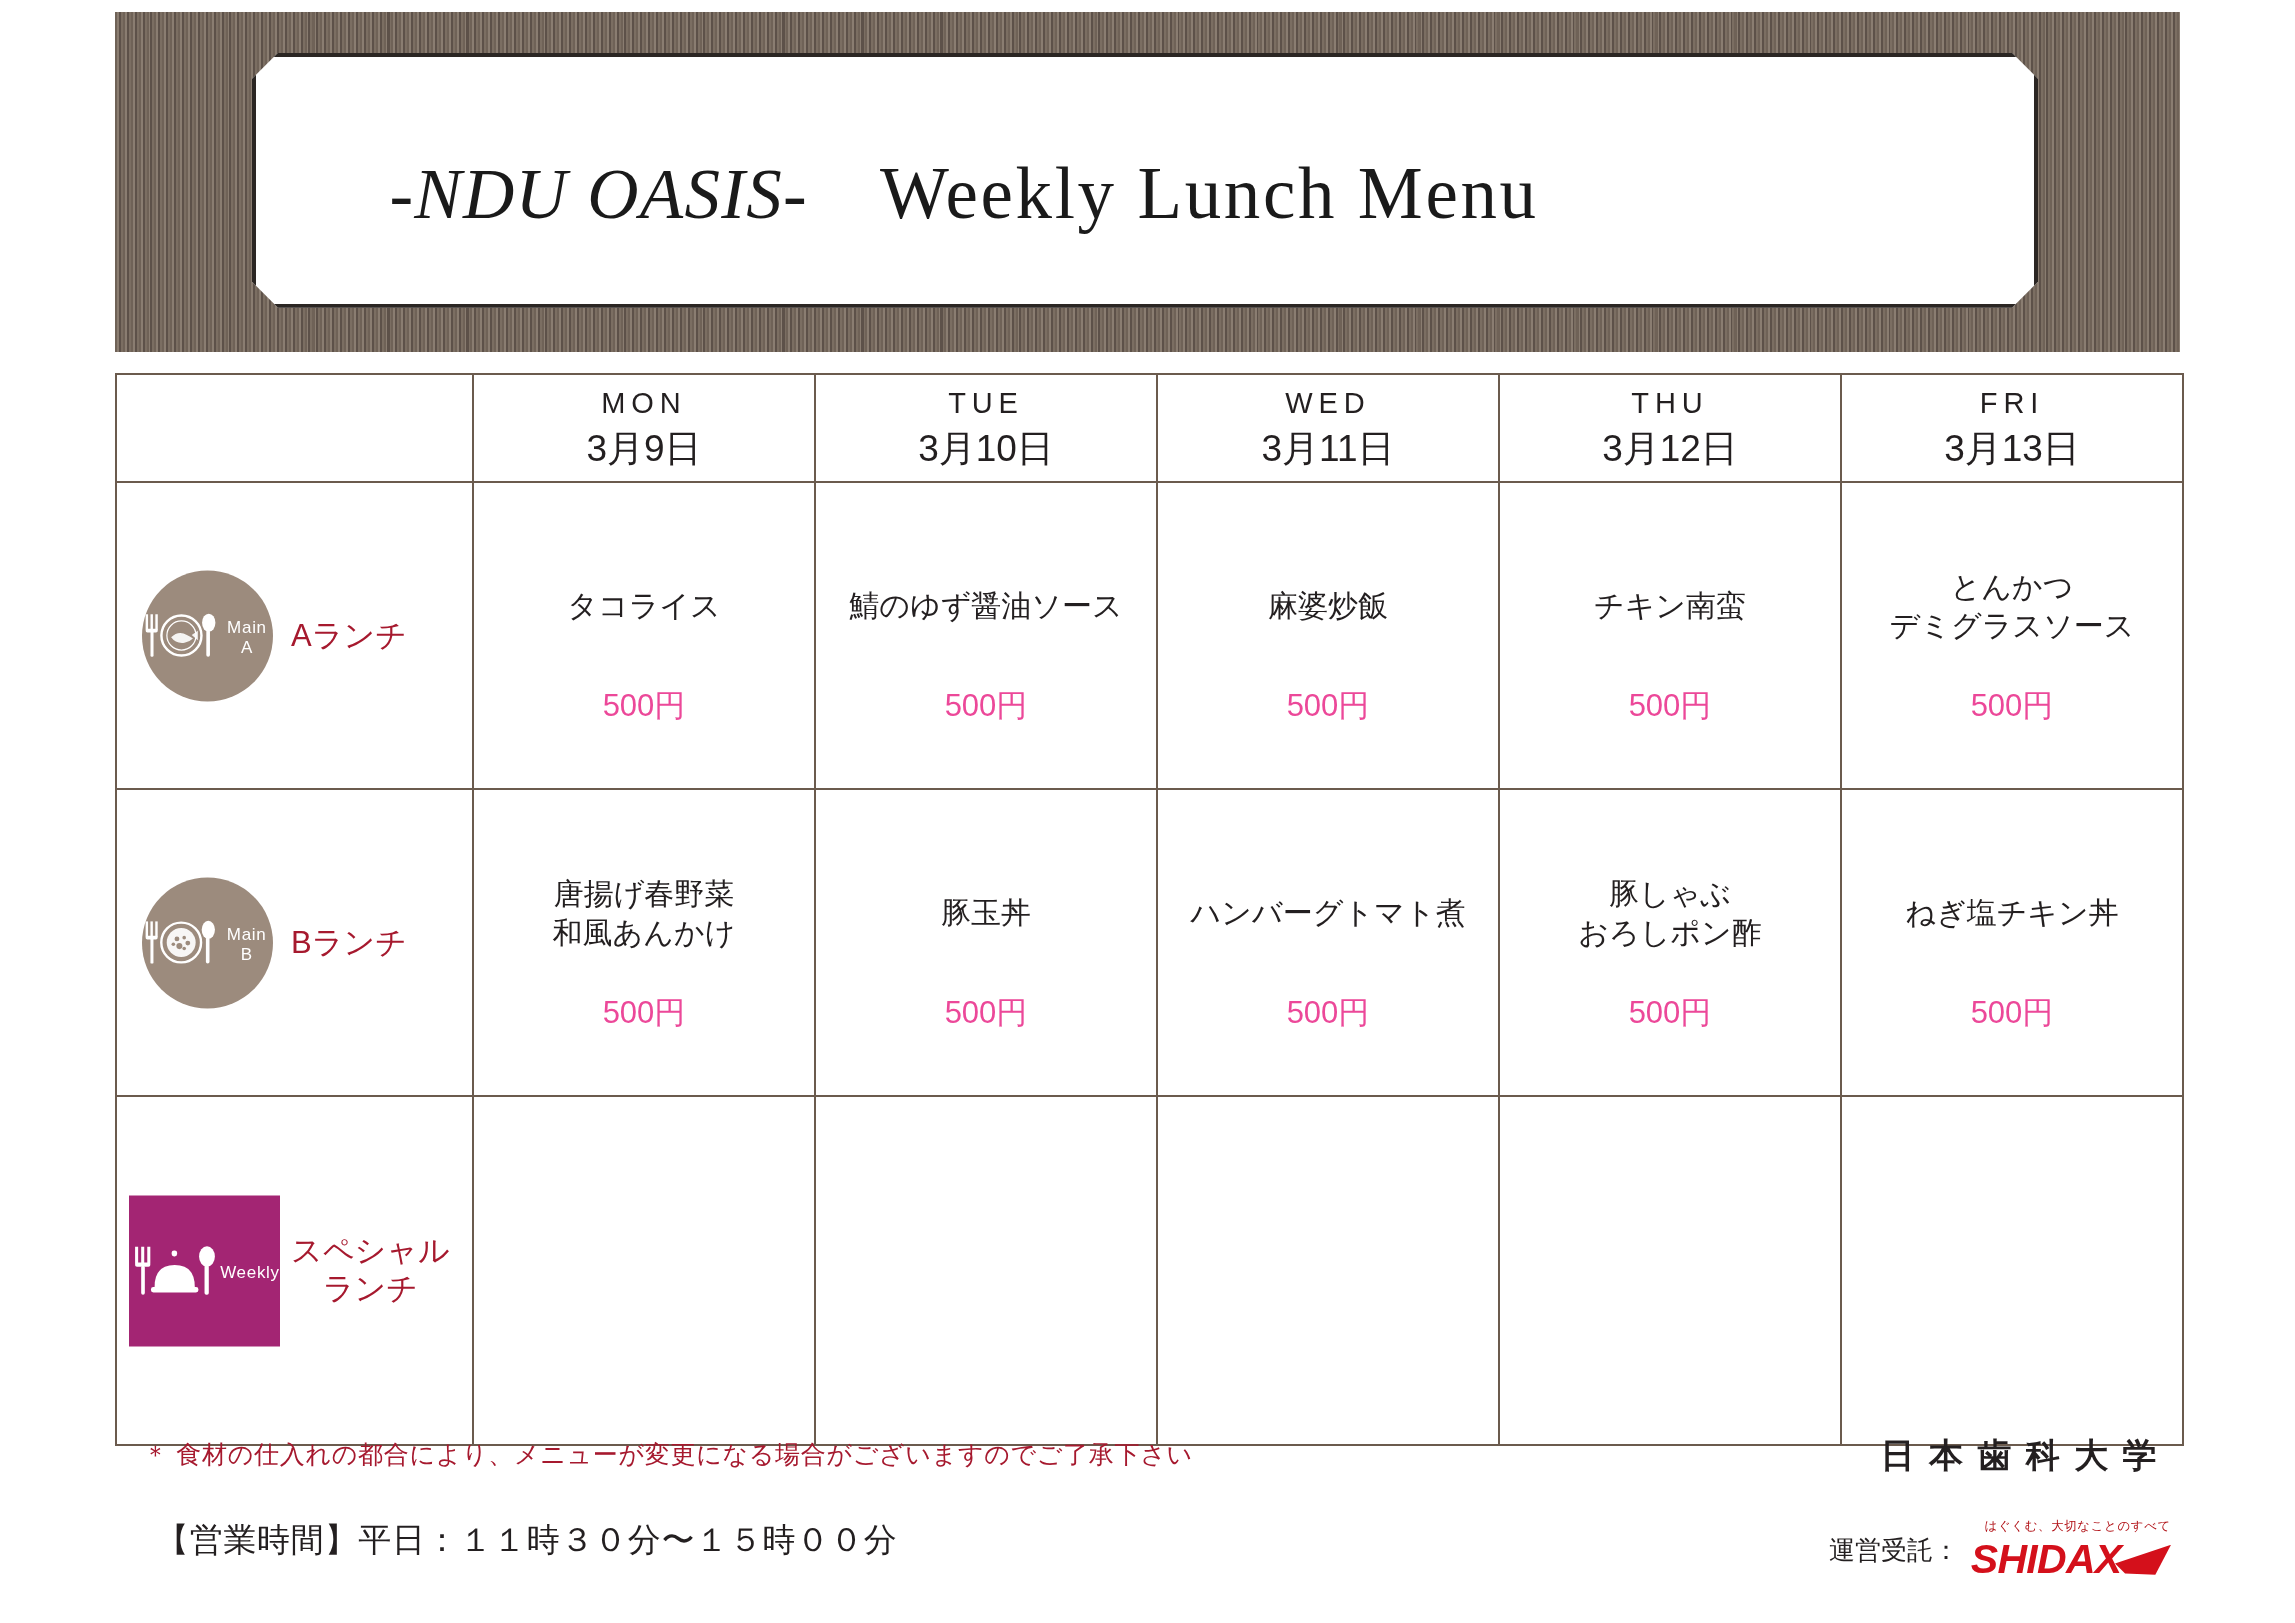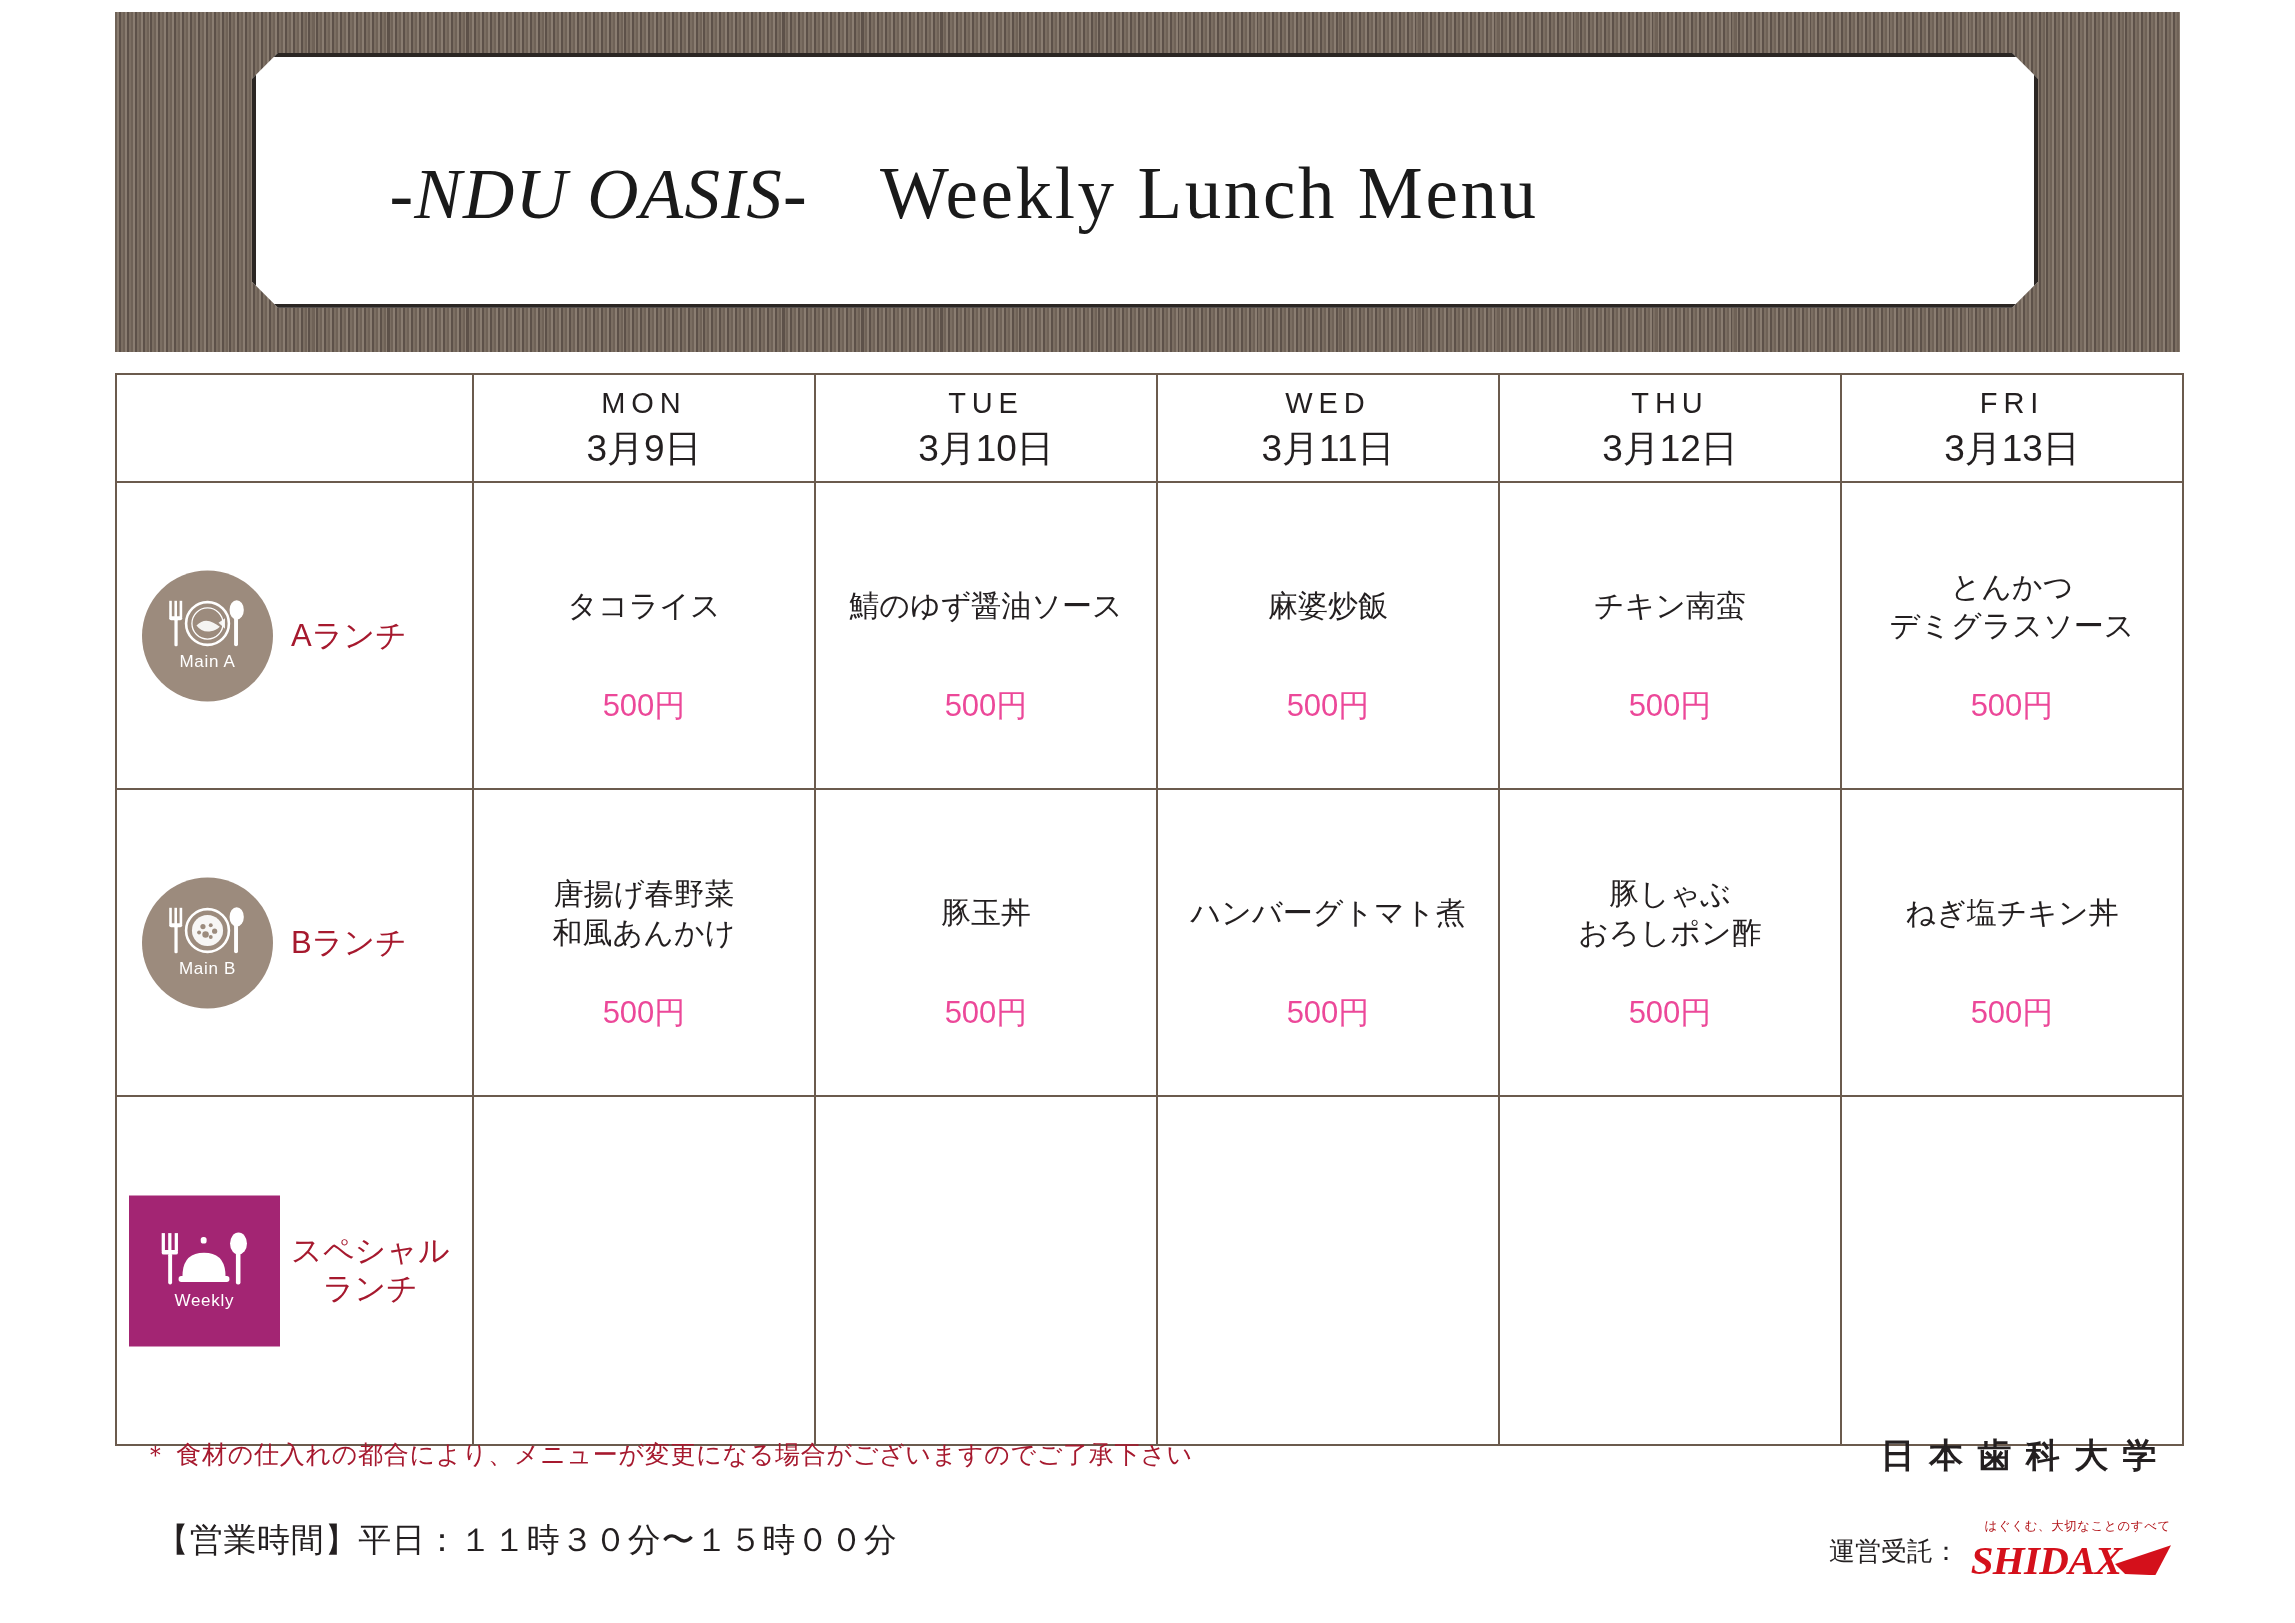--- a/index.html
+++ b/index.html
@@ -119,21 +119,20 @@
   }
   .badge {
     position: absolute;
     left: 25px;
     top: 50%;
     transform: translateY(-50%);
     width: 131px;
     height: 131px;
     border-radius: 50%;
     display: flex;
-    flex-direction: column;
     align-items: center;
     justify-content: center;
   }
   .badge.main  { background: #9c8b7d; }
   .badge.special {
     background: #a32573;
     border-radius: 0;
     width: 151px;
     height: 151px;
     left: 11.8px;
@@ -227,21 +226,21 @@
     font-size: 12.4px;
     color: #b11116;
     letter-spacing: 0.7px;
     margin-bottom: 1.3px;
   }
   .shidax-logo {
     display: flex;
     align-items: center;
   }
   .shidax-word {
-    font-family: Liberation Serif, serif;
+    font-family: Liberation Sans, sans-serif;
     font-weight: bold;
     font-style: italic;
     font-size: 41px;
     color: #d4101b;
     letter-spacing: -0.7px;
   }
   .shidax-swoosh {
     width: 56px;
     height: 30px;
     margin-left: -6.5px;

